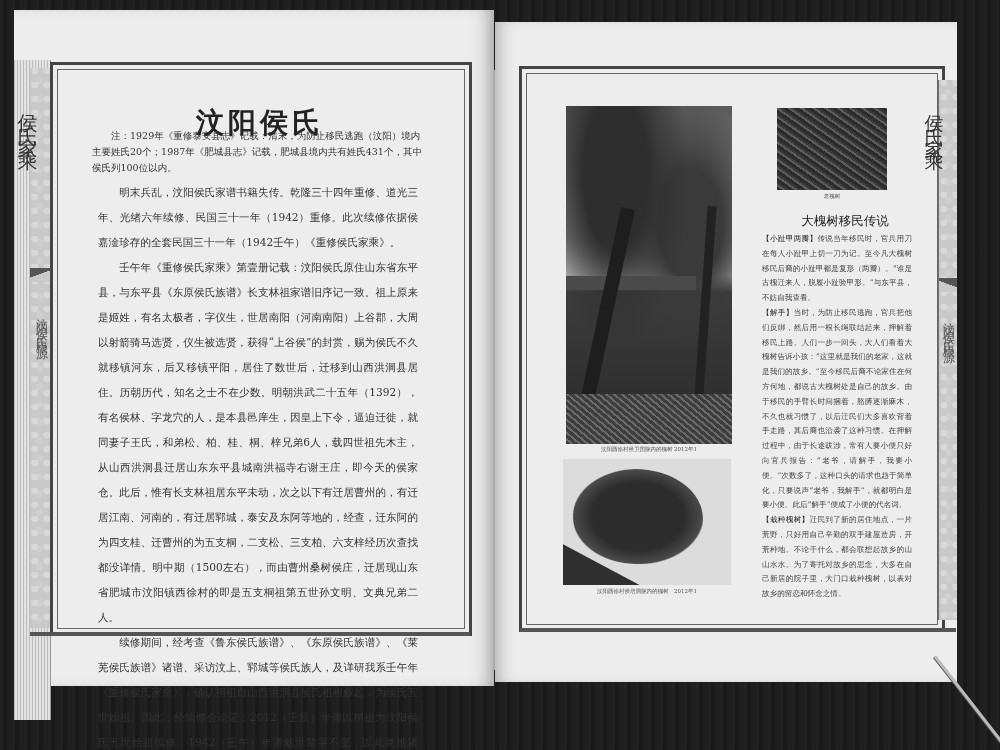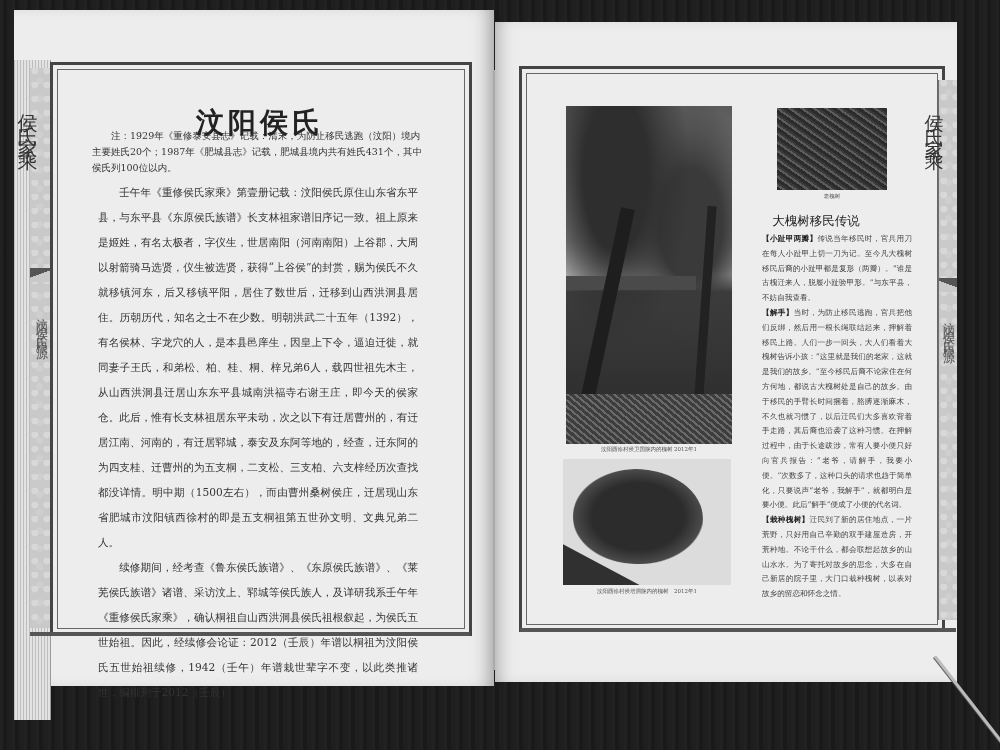--- a/index.html
+++ b/index.html
@@ -134,29 +134,29 @@
   }
   .photo-bottom .canopy {
     position:absolute; left:10px; top:10px; width:130px; height:95px; border-radius:50% 55% 45% 50%;
     background:radial-gradient(ellipse at 50% 50%, #2c2c2c 0 50%, #4b4b4b 70%, transparent 72%);
   }
   .photo-bottom .wall {
     position:absolute; left:-10px; top:80px; width:140px; height:70px; background:#303030;
     transform:rotate(28deg); transform-origin:left top;
   }
   .section-title {
-    position:absolute; left:731px; top:213px; width:170px; text-align:center;
+    position:absolute; left:760px; top:213px; width:170px; text-align:center;
     font-size:12.5px; color:#222;
   }
   .body-right {
     position:absolute; left:762px; top:232px; width:150px;
     font-size:7.6px; line-height:14.8px; color:#444; text-align:justify;
   }
   .body-right p { margin:0; }
-  .body-right .tag { font-weight:bold; color:#222; }
+  .body-right .tag { font-weight:normal; color:#222; }
 
   .pen {
     position:absolute; left:935px; top:655px; width:110px; height:3px; background:#bbb;
     transform:rotate(52deg); transform-origin:left center;
     box-shadow:0 1px 0 #555;
   }
 </style>
 </head>
 <body>
 
@@ -170,20 +170,21 @@
   <div class="strip-sub">汶阳侯氏根源</div>
 </div>
 <div class="frame-left">
     <div class="frame-left-inner"></div>
   </div>
 <div class="bottom-rule-left"></div>
 
 <div class="title">汶阳侯氏</div>
 <div class="note">注：1929年《重修泰安县志》记载：清末，为防止移民逃跑（汶阳）境内主要姓氏20个；1987年《肥城县志》记载，肥城县境内共有姓氏431个，其中侯氏列100位以内。</div>
 <div class="body-left">
+  <p>明末兵乱，汶阳侯氏家谱书籍失传。乾隆三十四年重修、道光三年、光绪六年续修、民国三十一年（1942）重修。此次续修依据侯嘉淦珍存的全套民国三十一年（1942壬午）《重修侯氏家乘》。</p>
   <p>壬午年《重修侯氏家乘》第壹册记载：汶阳侯氏原住山东省东平县，与东平县《东原侯氏族谱》长支林祖家谱旧序记一致。祖上原来是姬姓，有名太极者，字仪生，世居南阳（河南南阳）上谷郡，大周以射箭骑马选贤，仪生被选贤，获得“上谷侯”的封赏，赐为侯氏不久就移镇河东，后又移镇平阳，居住了数世后，迁移到山西洪洞县居住。历朝历代，知名之士不在少数。明朝洪武二十五年（1392），有名侯林、字龙穴的人，是本县邑庠生，因皇上下令，逼迫迁徙，就同妻子王氏，和弟松、柏、桂、桐、梓兄弟6人，载四世祖先木主，从山西洪洞县迁居山东东平县城南洪福寺右谢王庄，即今天的侯家仓。此后，惟有长支林祖居东平未动，次之以下有迁居曹州的，有迁居江南、河南的，有迁居郓城，泰安及东阿等地的，经查，迁东阿的为四支桂、迁曹州的为五支桐，二支松、三支柏、六支梓经历次查找都没详情。明中期（1500左右），而由曹州桑树侯庄，迁居现山东省肥城市汶阳镇西徐村的即是五支桐祖第五世孙文明、文典兄弟二人。</p>
   <p>续修期间，经考查《鲁东侯氏族谱》、《东原侯氏族谱》、《莱芜侯氏族谱》诸谱、采访汶上、郓城等侯氏族人，及详研我系壬午年《重修侯氏家乘》，确认桐祖自山西洪洞县侯氏祖根叙起，为侯氏五世始祖。因此，经续修会论证：2012（壬辰）年谱以桐祖为汶阳侯氏五世始祖续修，1942（壬午）年谱栽世辈字不变，以此类推诸世，编排列于2012（壬辰）</p>
 </div>
 
 <div class="page-right"></div>
 <div class="gutter"></div>
 <div class="frame-right">
     <div class="frame-right-inner"></div>
   </div>
 <div class="bottom-rule-right"></div>

